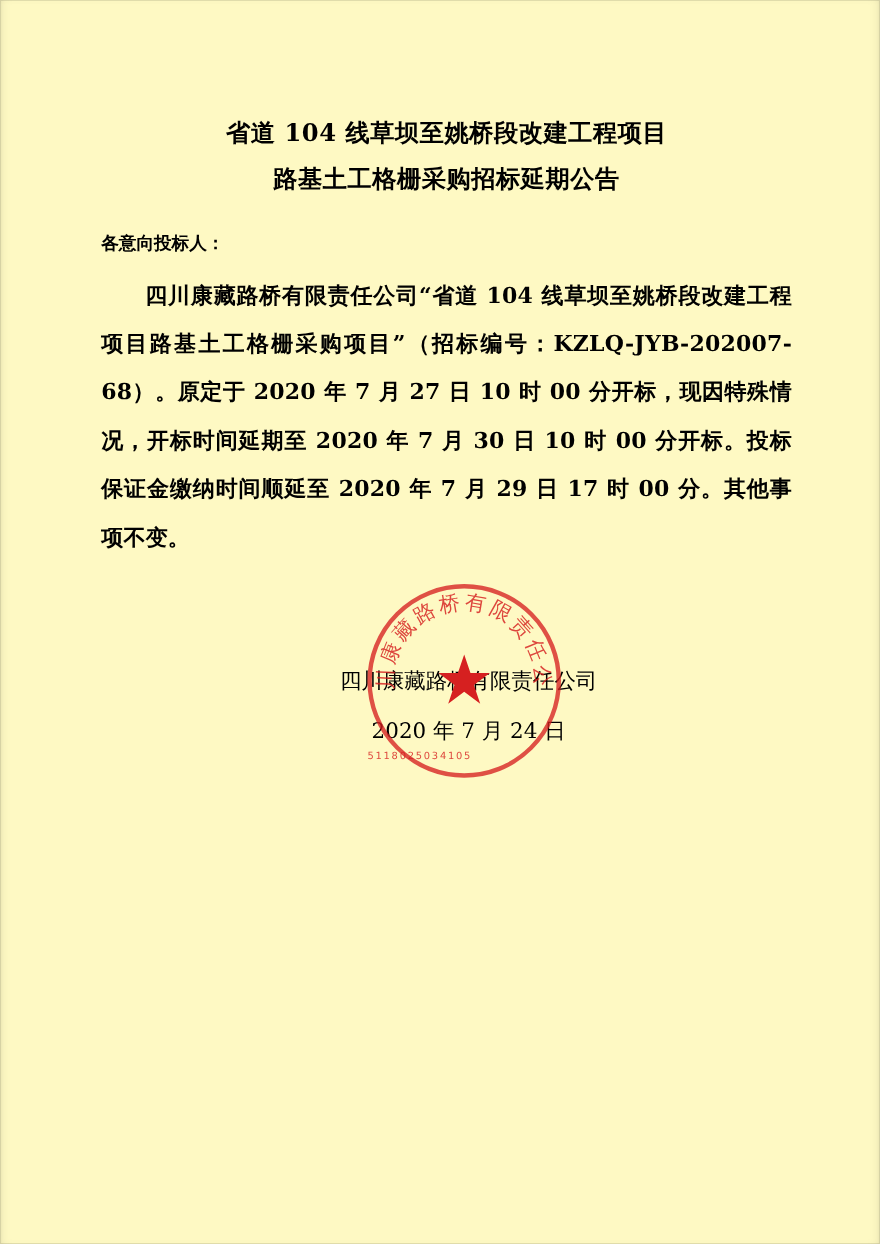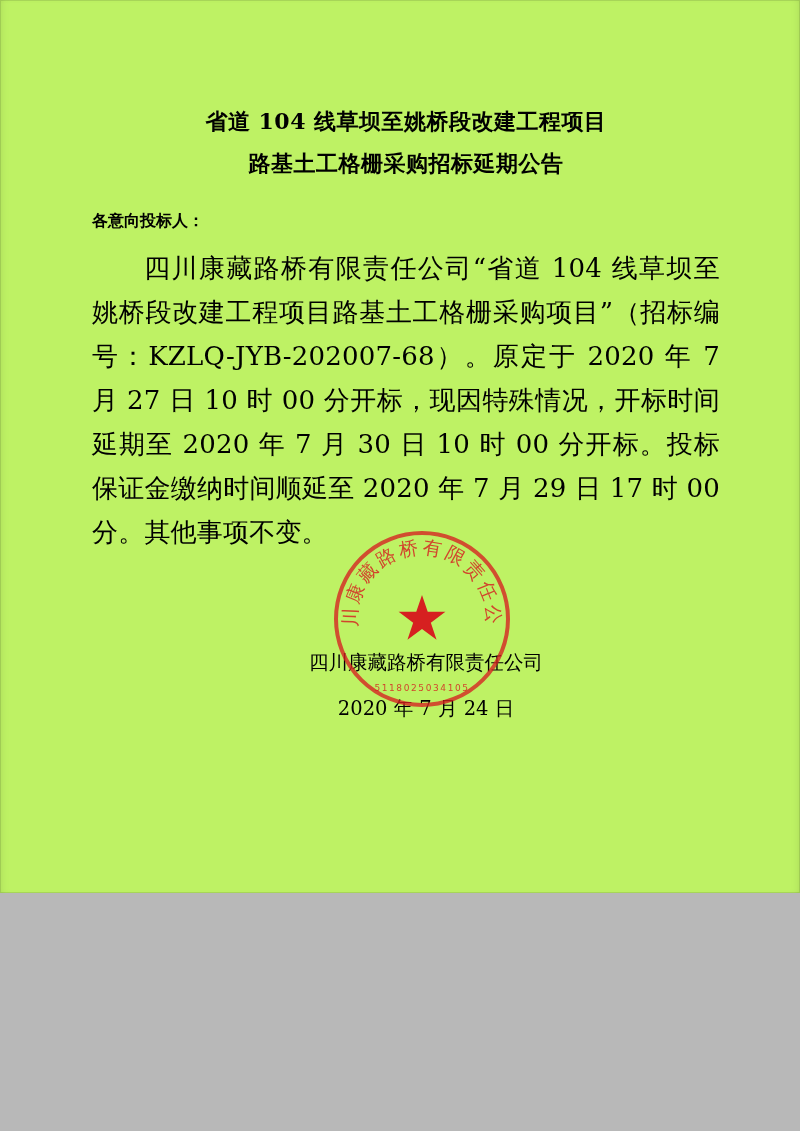--- a/index.html
+++ b/index.html
@@ -3,22 +3,22 @@
 <meta charset="utf-8">
 <style>
   html, body {
     margin: 0;
     padding: 0;
     background: #b8b8b8;
   }
   .page {
     position: relative;
     width: 800px;
-    height: 893px;
-    background: #bef264;
+    height: 1131px;
+    background: #fef9c3;
     overflow: hidden;
     font-family: "DejaVu Serif", "Liberation Serif", serif;
     color: #000000;
     box-sizing: border-box;
   }
   
   .page::after {
     content: "";
     position: absolute;
     left: 0; top: 0; right: 0; bottom: 0;
@@ -41,25 +41,26 @@
     letter-spacing: 0.5px;
   }
   .salutation {
     margin-top: 22px;
     font-weight: bold;
     font-size: 16px;
     line-height: 30px;
   }
   .para {
     margin-top: 10px;
-    font-size: 26px;
+    font-size: 20px;
     line-height: 44px;
     text-align: justify;
     text-indent: 2em;
     letter-spacing: 0.2px;
+    font-weight: bold;
   }
   .sign-block {
     margin-top: 86px;
     text-align: center;
     font-size: 19.5px;
     line-height: 46px;
     position: relative;
     padding-left: 40px;
   }
   .sign-line {
@@ -104,21 +105,21 @@
     position: static;
     width: 52px;
     height: 52px;
     opacity: 1;
   }
   .seal-code {
     position: absolute;
     left: 0;
     right: 0;
     bottom: 14px;
-    text-align: center;
+    text-align: left;
     font-family: "DejaVu Sans", "Liberation Sans", sans-serif;
     font-size: 9px;
     letter-spacing: 1.6px;
     color: rgba(214, 32, 32, 0.82);
   }
 </style>
 </head>
 <body>
 
 <div class="page">

